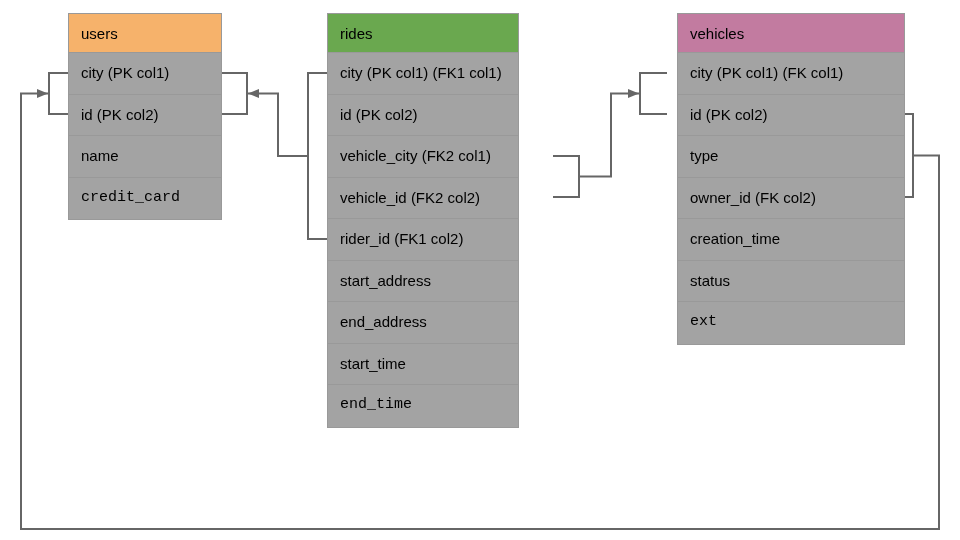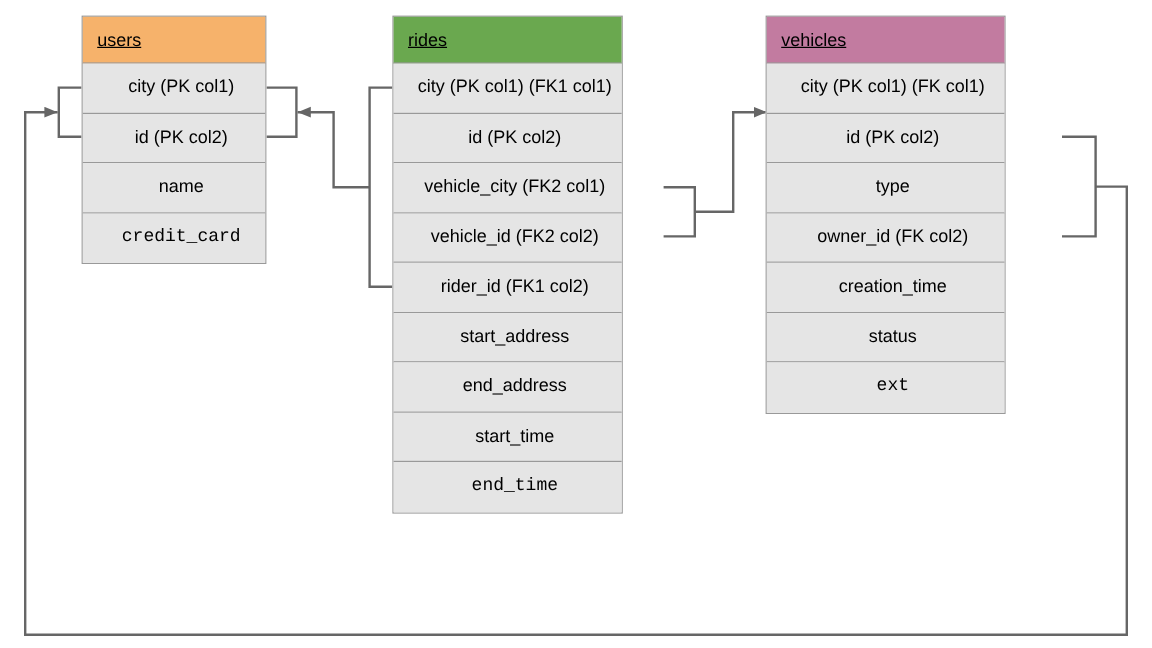--- a/index.html
+++ b/index.html
@@ -25,40 +25,38 @@
     z-index: 2;
   }
   .er-table .table-header {
     height: 39px;
     line-height: 39px;
     padding-left: 12px;
     border-bottom: 1px solid var(--border-color, #999999);
     box-sizing: border-box;
     white-space: nowrap;
     overflow: hidden;
-    text-decoration: underline;
   }
   .er-table .row {
     height: 41.5px;
     line-height: 40.5px;
     padding-left: 12px;
     border-bottom: 1px solid var(--border-color, #999999);
     box-sizing: border-box;
-    background: #e5e5e5;
+    background: #a3a3a3;
     white-space: nowrap;
     overflow: hidden;
-    text-align: center;
   }
   .er-table .row:last-child {
     border-bottom: none;
     font-family: Liberation Mono, monospace;
   }
   #table-users    { left: 68px;  top: 13px; width: 154px; }
   #table-rides    { left: 327px; top: 13px; width: 192px; }
-  #table-vehicles { left: 638px; top: 13px; width: 200px; }
+  #table-vehicles { left: 677px; top: 13px; width: 228px; }
 
   #connector-layer {
     position: absolute;
     left: 0;
     top: 0;
     width: 960px;
     height: 540px;
     z-index: 1;
   }
   .connector {

